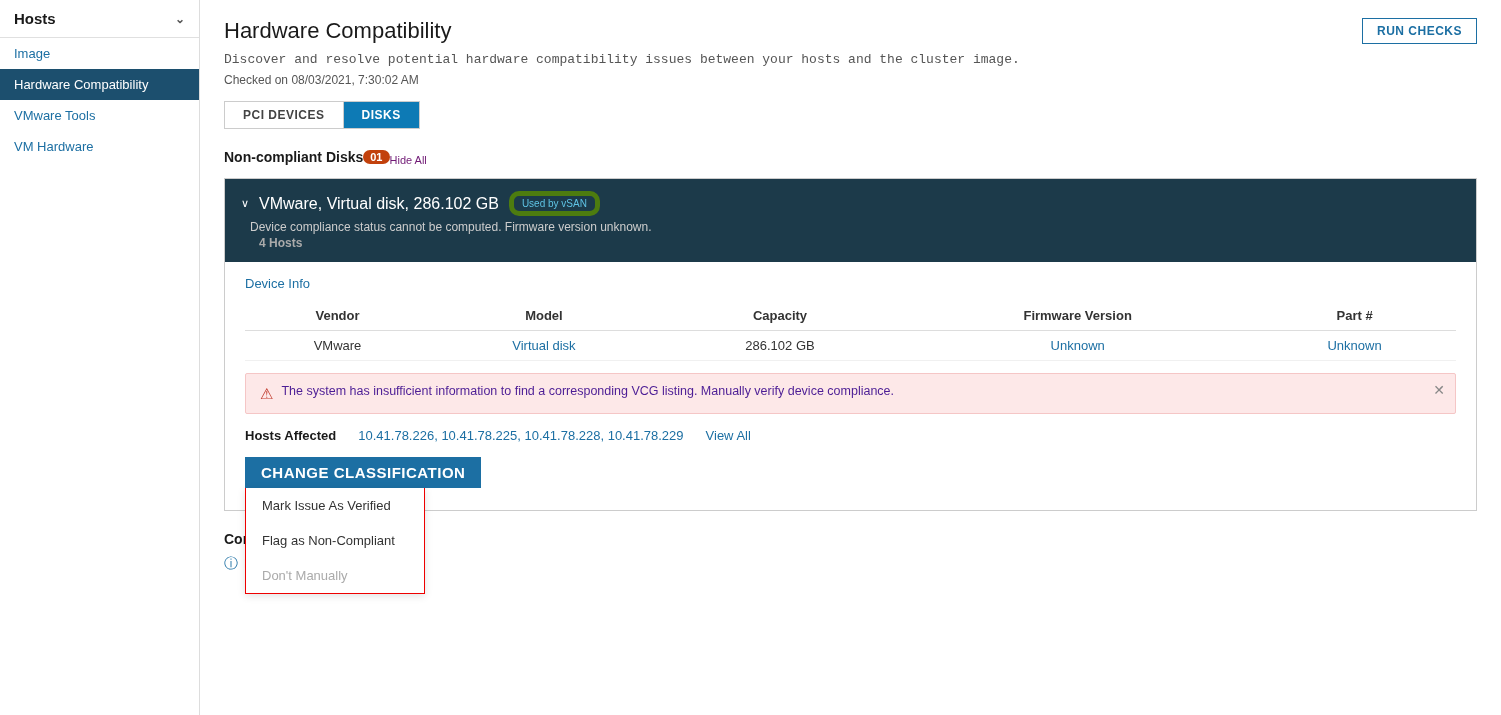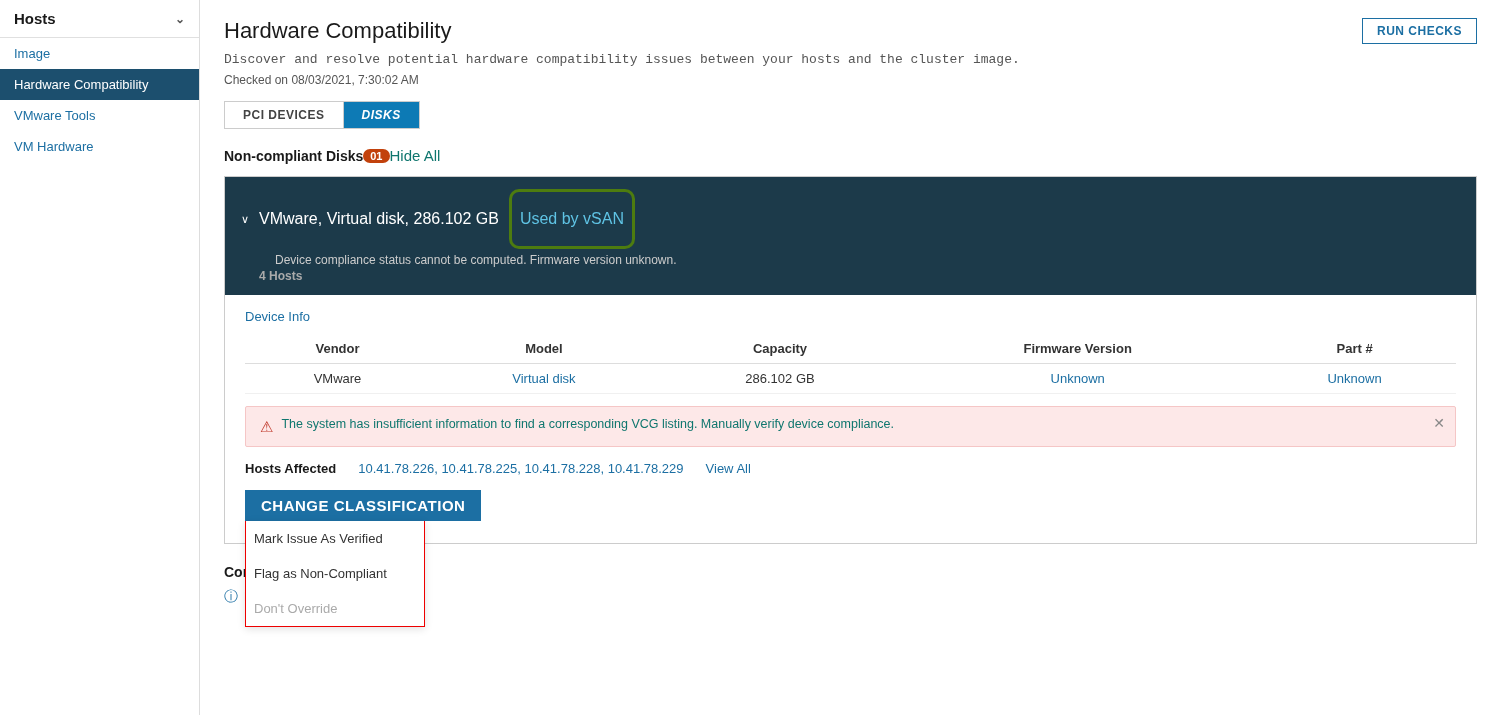--- a/index.html
+++ b/index.html
@@ -98,21 +98,20 @@
       outline: none;
     }
     .tab.inactive {
       background: #fff;
       color: #444;
       border-right: 1px solid #ccc;
     }
     .tab.active {
       background: #0d7ab5;
       color: #fff;
-      font-style: italic;
     }
 
     
     .section-header {
       display: flex;
       align-items: center;
       gap: 0;
       margin-bottom: 12px;
     }
     .section-title {
@@ -122,24 +121,25 @@
     }
     .badge {
       background: #c2410c;
       color: #fff;
       border-radius: 10px;
       padding: 1px 7px;
       font-size: 11px;
       font-weight: 600;
     }
     .hide-all-link {
-      color: #0f766e;
-      cursor: pointer;
-      font-size: 15px;
+      color: #701a75;
+      cursor: pointer;
+      font-size: 11px;
       text-decoration: none;
+      margin-top: 7px;
     }
 
     
     .disk-card {
       border: 1px solid #ccc;
       margin-bottom: 20px;
     }
     .disk-card-header {
       background: #1c3a4a;
       color: #fff;
@@ -154,30 +154,30 @@
     .disk-chevron {
       font-size: 11px;
       cursor: pointer;
     }
     .disk-name {
       font-size: 16px;
       font-weight: 500;
     }
     .vsan-badge {
       background: transparent;
-      border: 3px solid #4d7c0f;
+      border: 5px solid #4d7c0f;
       color: #5fc3e4;
-      padding: 18px 8px;
+      padding: 2px 8px;
       border-radius: 10px;
-      font-size: 16px;
+      font-size: 10px;
     }
     .disk-card-msg {
       font-size: 12px;
       color: #ccc;
-      margin-left: 34px;
+      margin-left: 9px;
     }
     .disk-hosts {
       font-size: 12px;
       color: #aaa;
       margin-left: 18px;
       margin-top: 2px;
       font-weight: 600;
     }
 
     
@@ -220,21 +220,21 @@
       border: 1px solid #f5c6c6;
       border-radius: 2px;
       padding: 10px 14px;
       margin: 12px 0;
       display: flex;
       align-items: flex-start;
       gap: 8px;
       position: relative;
     }
     .alert-icon { color: #c0392b; font-size: 15px; margin-top: 1px; }
-    .alert-text { font-size: 12.5px; color: #0f766e; flex: 1; }
+    .alert-text { font-size: 12.5px; color: #4c1d95; flex: 1; }
     .alert-close { position: absolute; right: 10px; top: 8px; cursor: pointer; color: #888; font-size: 14px; }
 
     
     .hosts-affected {
       display: flex;
       align-items: center;
       gap: 22px;
       margin: 14px 0 14px 0;
       font-size: 13px;
     }
@@ -263,21 +263,21 @@
       top: 100%;
       left: 0;
       background: #fff;
       border: 1px solid #e00;
       border-top: none;
       min-width: 180px;
       z-index: 100;
       box-shadow: 0 2px 8px rgba(0,0,0,0.12);
     }
     .dropdown-item {
-      padding: 10px 8px;
+      padding: 10px 16px;
       font-size: 13px;
       cursor: pointer;
       color: #333;
     }
     .dropdown-item.disabled { color: #aaa; cursor: default; }
 
     
     .compliant-section {
       margin-top: 16px;
     }
@@ -383,21 +383,21 @@
         <span class="hosts-affected-ips">10.41.78.226, 10.41.78.225, 10.41.78.228, 10.41.78.229</span>
         <a class="view-all-link">View All</a>
       </div>
 
       
       <div class="change-classification-container">
         <button class="change-classification-btn">CHANGE CLASSIFICATION</button>
         <div class="dropdown-menu">
           <div class="dropdown-item">Mark Issue As Verified</div>
           <div class="dropdown-item">Flag as Non-Compliant</div>
-          <div class="dropdown-item disabled">Don't Override</div>
+          <div class="dropdown-item disabled">Don't Manually</div>
         </div>
       </div>
     </div>
   </div>
 
   <div class="compliant-section">
     <div class="compliant-title">Comp</div>
     <div class="info-note">
       <span class="info-note-icon">ⓘ</span>
       <span>No compliant disks were found.</span>

